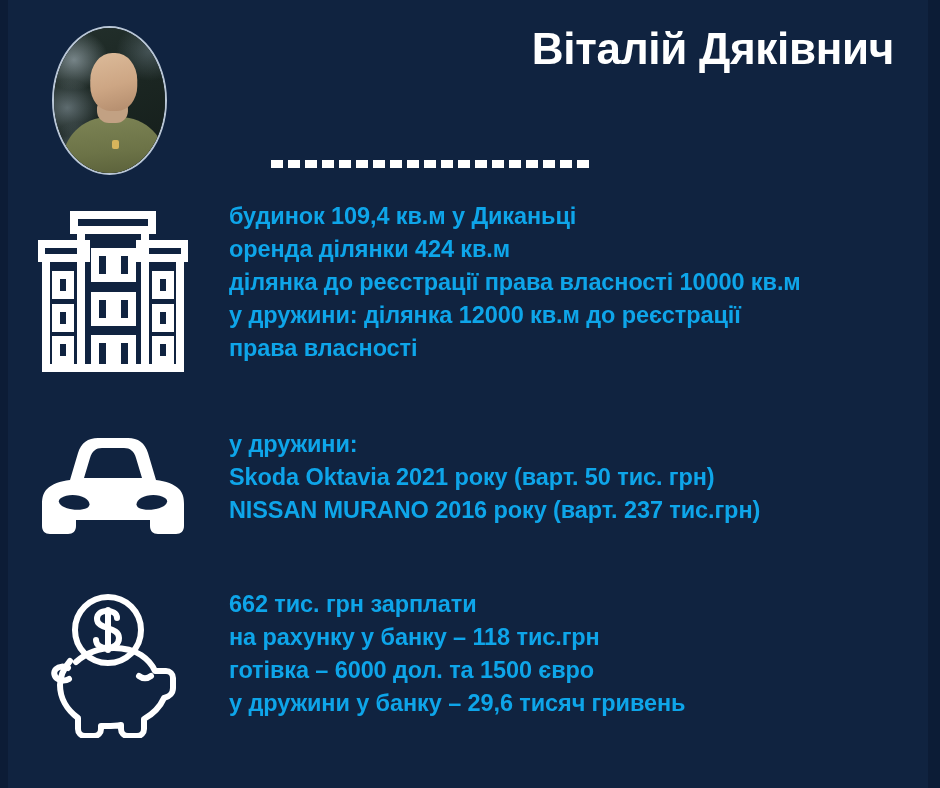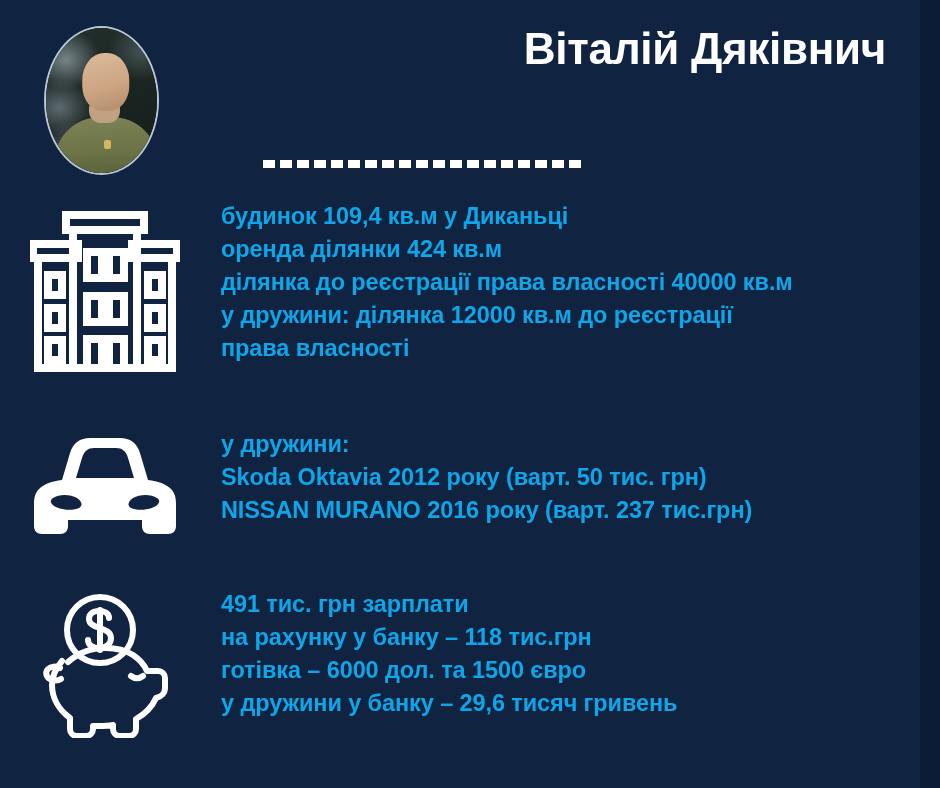--- a/index.html
+++ b/index.html
@@ -10,20 +10,21 @@
   }
   body {
     font-family: "Liberation Sans", sans-serif;
   }
   #poster {
     position: relative;
     width: 920px;
     height: 788px;
     background: #102340;
     overflow: hidden;
+    margin-left: 8px;
   }
 
   
   .portrait-wrap {
     position: absolute;
     left: 44px;
     top: 26px;
     width: 111px;
     height: 145px;
     border-radius: 50% / 50%;
@@ -276,58 +277,58 @@
           <rect x="18" y="132" width="14" height="20"></rect>
           <rect x="118" y="67" width="14" height="20"></rect>
           <rect x="118" y="100" width="14" height="20"></rect>
           <rect x="118" y="132" width="14" height="20"></rect>
         </g>
       </svg>
     </div>
     <div class="row-text">
       <span class="ln">будинок 109,4  кв.м у Диканьці</span>
       <span class="ln">оренда ділянки 424 кв.м</span>
-      <span class="ln">ділянка до реєстрації права власності 40000 кв.м</span>
+      <span class="ln">ділянка до реєстрації права власності 10000 кв.м</span>
       <span class="ln">у дружини: ділянка 12000 кв.м до реєстрації</span>
       <span class="ln">права власності</span>
     </div>
   </div>
 
   <div class="row" id="row-vehicles">
     <div class="row-icon">
       <svg width="146" height="108" viewBox="0 0 146 108" aria-hidden="true">
         <path fill="#ffffff" d="M30 46 L38 19 C41 9 48 4 58 4 L88 4 C98 4 105 9 108 19 L116 46 C126 47 134 50 139 55 C143 59 144 64 144 70 L144 92 C144 97 141 100 136 100 L118 100 C113 100 110 97 110 92 L110 86 L36 86 L36 92 C36 97 33 100 28 100 L10 100 C5 100 2 97 2 92 L2 70 C2 64 3 59 7 55 C12 50 20 47 30 46 Z"></path>
         <path fill="#102340" d="M44 44 L50 24 C52 17 56 14 62 14 L84 14 C90 14 94 17 96 24 L102 44 Z"></path>
         <path fill="#102340" d="M21 64 C27 60 38 60 45 64 C50 67 51 72 47 74 C41 77 28 76 22 72 C18 69 18 66 21 64 Z"></path>
         <path fill="#102340" d="M125 64 C119 60 108 60 101 64 C96 67 95 72 99 74 C105 77 118 76 124 72 C128 69 128 66 125 64 Z"></path>
         <rect x="58" y="86" width="30" height="10" fill="#102340"></rect>
       </svg>
     </div>
     <div class="row-text">
       <span class="ln">у дружини:</span>
-      <span class="ln">Skoda Oktavia 2012 року (варт. 50 тис. грн)</span>
+      <span class="ln">Skoda Oktavia 2021 року (варт. 50 тис. грн)</span>
       <span class="ln">NISSAN MURANO 2016 року (варт. 237 тис.грн)</span>
     </div>
   </div>
 
   <div class="row" id="row-income">
     <div class="row-icon">
       <svg width="142" height="148" viewBox="0 0 142 148" fill="none" aria-hidden="true">
         <g stroke="#ffffff" stroke-width="6" stroke-linecap="round" stroke-linejoin="round" fill="none">
           <circle cx="66" cy="40" r="33"></circle>
           <path d="M66 20 L66 60"></path>
           <path d="M75 28 C75 23 70 21 65 21 C59 21 55 24 55 29 C55 40 77 36 77 48 C77 54 72 58 65 58 C59 58 54 55 54 50"></path>
           <path d="M34 72 C44 63 58 58 72 58 C82 58 91 60 99 65 C105 69 110 74 113 81 L124 81 C128 81 131 84 131 88 L131 98 C131 103 127 107 122 108 C118 117 111 124 102 129 L102 139 C102 143 99 146 95 146 L86 146 C82 146 79 143 79 139 L79 135 C74 136 69 136 64 136 L59 136 L59 139 C59 143 56 146 52 146 L43 146 C39 146 36 143 36 139 L36 128 C25 120 18 108 18 95 C18 86 22 78 28 71"></path>
           <path d="M26 78 C22 76 17 76 14 79 C11 82 12 87 16 89 C19 91 24 91 27 89"></path>
           <path d="M97 86 C101 89 105 89 109 86"></path>
         </g>
       </svg>
     </div>
     <div class="row-text">
-      <span class="ln">491 тис. грн зарплати</span>
+      <span class="ln">662 тис. грн зарплати</span>
       <span class="ln">на рахунку у банку – 118 тис.грн</span>
       <span class="ln">готівка – 6000 дол. та 1500 євро</span>
       <span class="ln">у  дружини у банку – 29,6 тисяч гривень</span>
     </div>
   </div>
 
 
 </div>
 
 </body></html>

